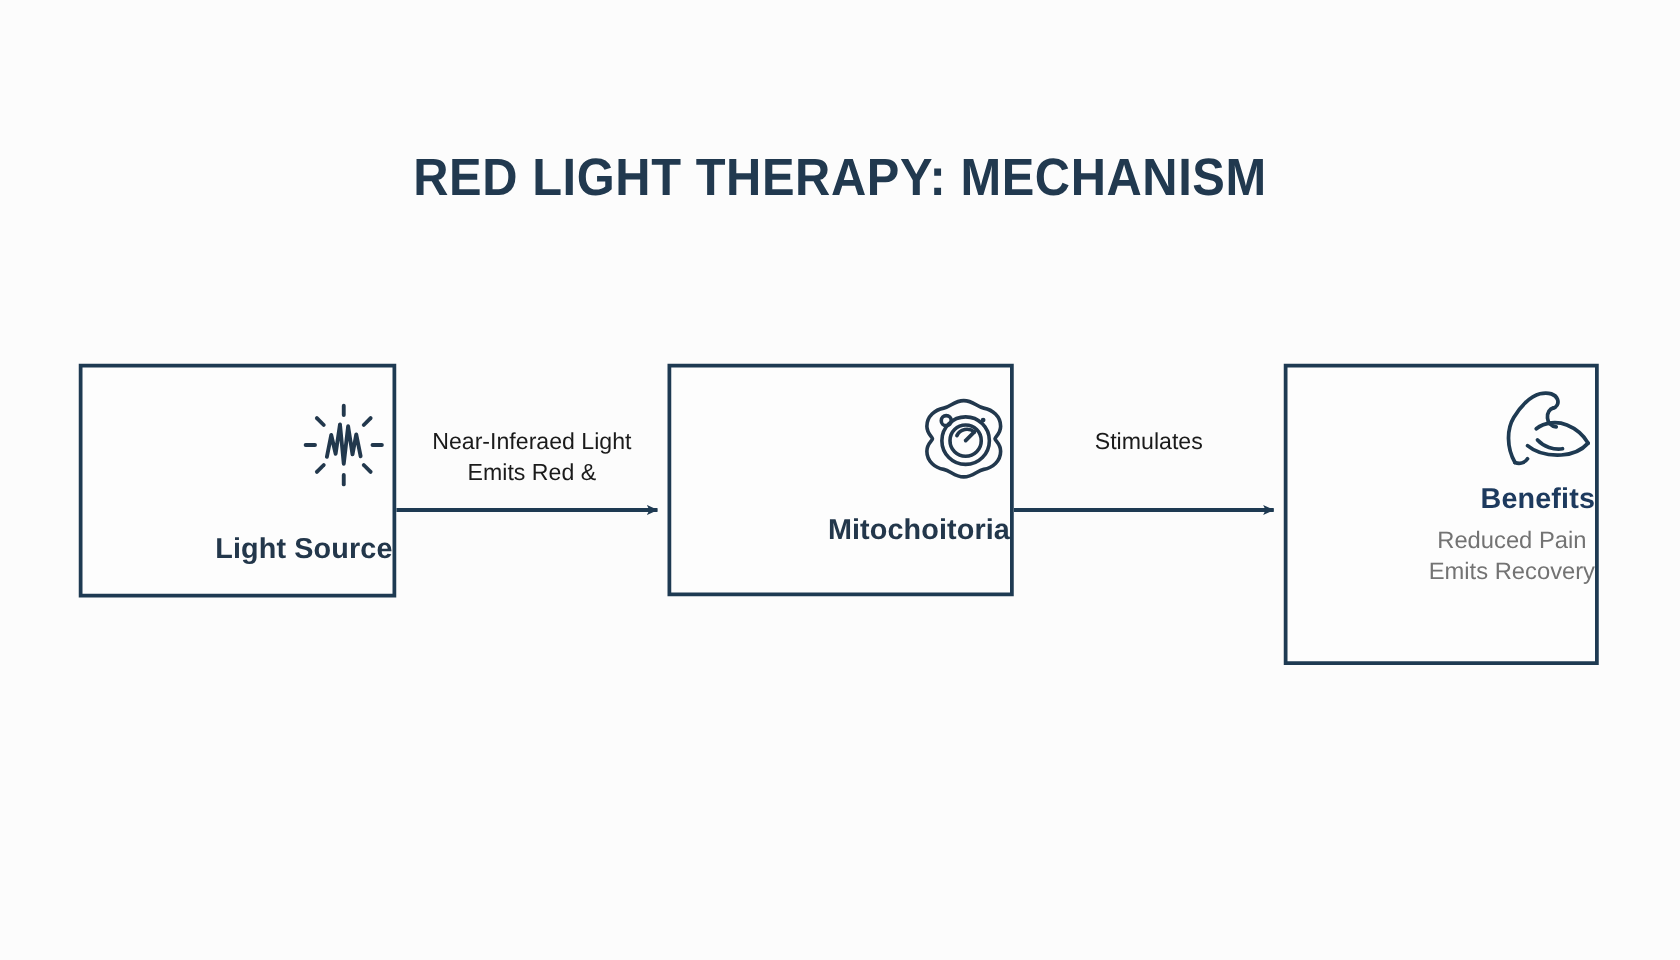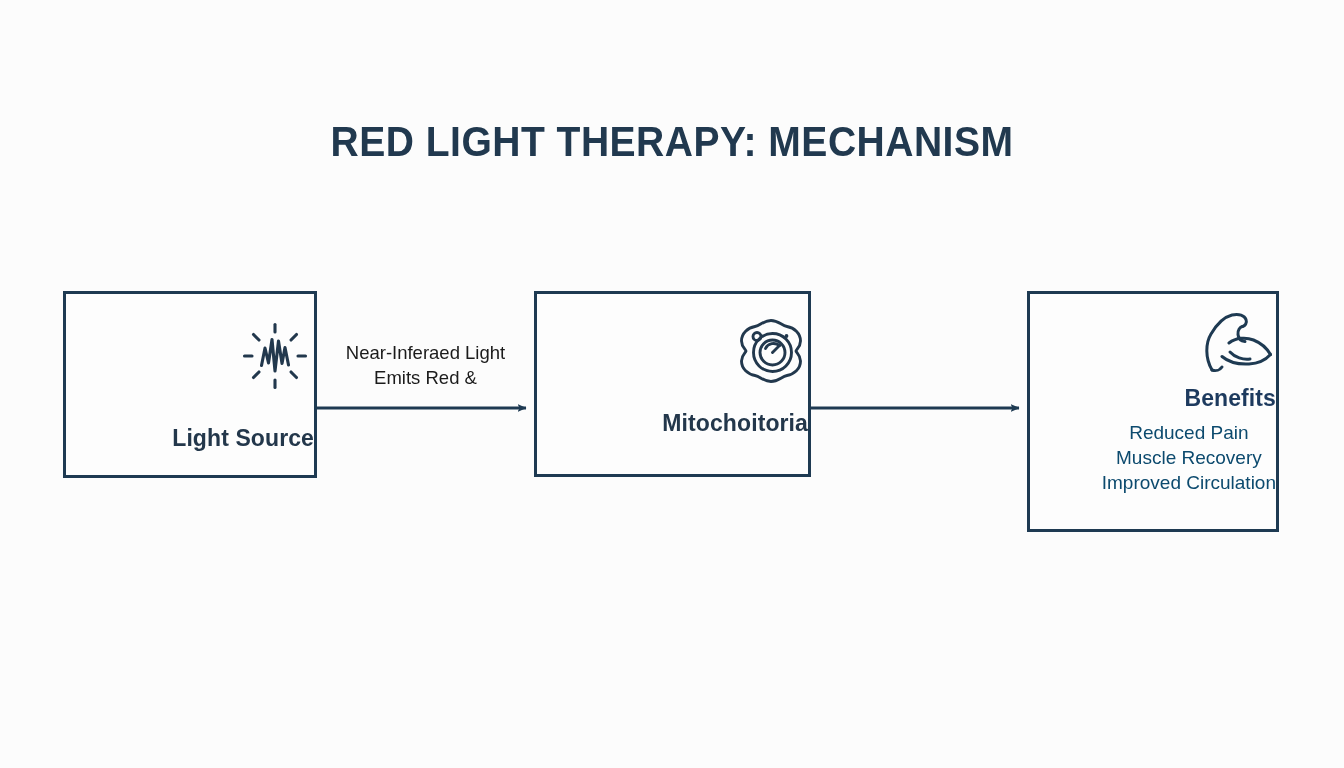--- a/index.html
+++ b/index.html
@@ -99,21 +99,21 @@
     color: #1d3a5e;
     margin-top: 9px;
     letter-spacing: 0.1px;
   }
 
   .benefits-list {
     margin-top: 8px;
     text-align: center;
     font-size: 19px;
     line-height: 25px;
-    color: #0c4a6e;
+    color: #737373;
     font-weight: 400;
   }
   .benefits-list div { white-space: nowrap; }
 
   
   .arrow-label {
     position: absolute;
     text-align: center;
     font-size: 18.5px;
     line-height: 25px;
@@ -140,20 +140,21 @@
     <line x1="317" y1="408" x2="526" y2="408" stroke="#1e3a52" stroke-width="3.2" marker-end="url(#arrowhead)"></line>
     <line x1="811" y1="408" x2="1019" y2="408" stroke="#1e3a52" stroke-width="3.2" marker-end="url(#arrowhead)"></line>
   </svg>
 
   <div class="arrow-label" id="arrow-label-1">
     <div>Near-Inferaed Light</div>
     <div>Emits Red &amp;</div>
   </div>
 
   <div class="arrow-label" id="arrow-label-2">
+    <div>Stimulates</div>
   </div>
 
   <div class="node" id="node-light-source">
     <span class="node-icon">
       <svg width="78" height="70" viewBox="0 0 78 70" fill="none" stroke="#22384d" stroke-width="3.1" stroke-linecap="round" stroke-linejoin="round">
 
         <path d="M25.5 44.5 L29 27 L32.5 42 L36 18.5 L39 50 L42.5 20 L46 42.5 L49 26.5 L52.5 44" fill="none"></path>
 
         <line x1="39" y1="3.5" x2="39" y2="11"></line>
         <line x1="39" y1="59" x2="39" y2="66.5"></line>
@@ -222,18 +223,17 @@
                  C45 54.5 34.5 52 28 46.5"></path>
 
         <path d="M36 42 C41 47.5 49 50 56 49"></path>
 
         <path d="M18 60 C22 61.5 26 60 28 57"></path>
       </svg>
     </span>
     <span class="benefits-heading">Benefits</span>
     <div class="benefits-list">
       <div>Reduced Pain</div>
-      <div>Muscle Recovery</div>
-      <div>Improved Circulation</div>
+      <div>Emits Recovery</div>
     </div>
   </div>
 
 </div>
 
 </body></html>

